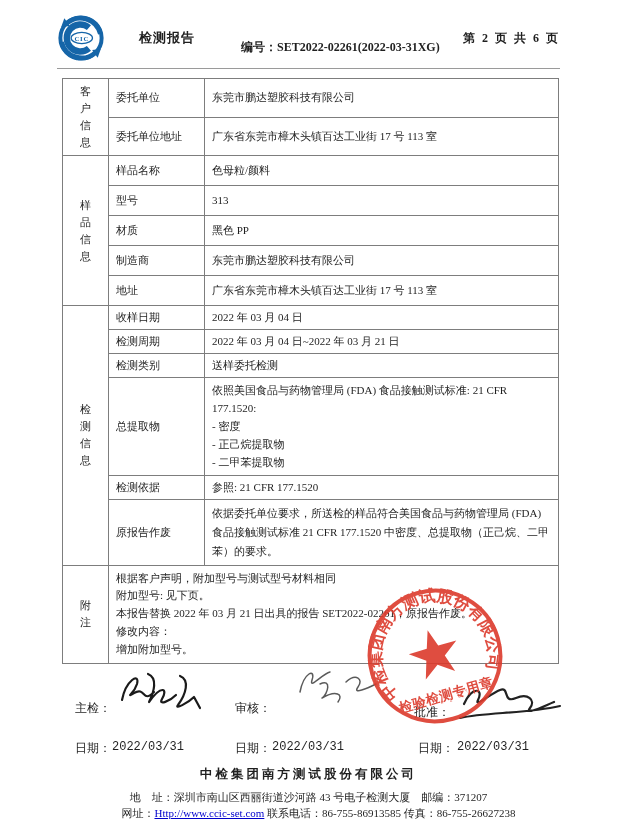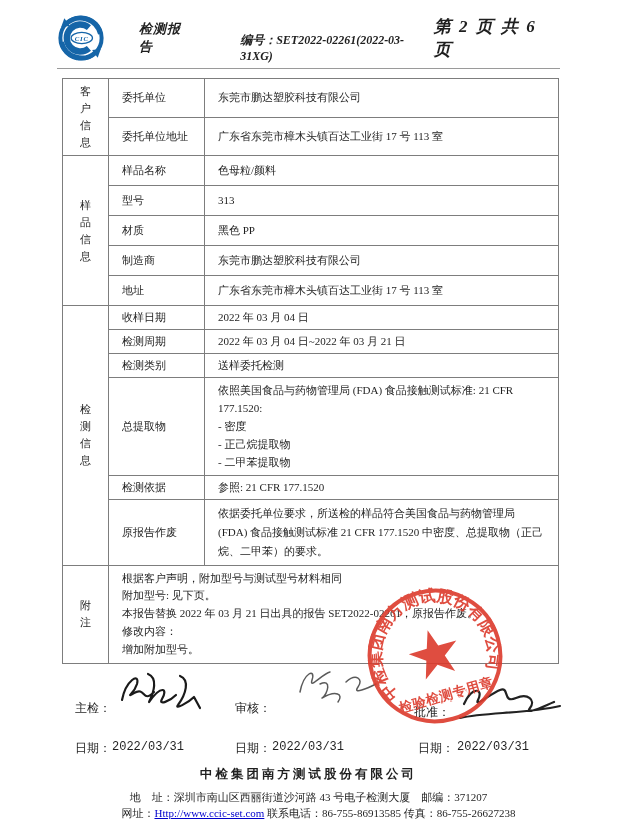--- a/index.html
+++ b/index.html
@@ -1,29 +1,29 @@
 <!DOCTYPE html>
 <html><head>
 <meta charset="utf-8">
 <style>
   html,body{margin:0;padding:0;background:#ffffff;}
   .page{
     position:relative;width:617px;height:840px;background:#fff;
     font-family:"Liberation Serif","DejaVu Serif",serif;color:#1f1f1f;overflow:hidden;
   }
   
-  .header{position:absolute;left:57px;right:57px;top:12px;height:52px;display:flex;align-items:center;font-style:italic;}
+  .header{position:absolute;left:57px;right:57px;top:12px;height:52px;display:flex;align-items:center;}
   .logo{width:48px;height:46px;flex:0 0 auto;}
   .hdr-title{font-weight:bold;font-size:13px;margin-left:34px;letter-spacing:1px;}
   .hdr-serial{font-weight:bold;font-size:12px;margin-left:46px;margin-top:19px;}
-  .hdr-page{font-weight:bold;font-size:17px;margin-left:auto;letter-spacing:2px;}
+  .hdr-page{font-weight:bold;font-size:12px;margin-left:auto;letter-spacing:2px;}
   .header-rule{position:absolute;left:57px;right:57px;top:68px;border-top:1px solid #9a9a9a;}
   
   .report-table{position:absolute;left:62px;top:78px;width:496px;border-collapse:collapse;font-size:11px;table-layout:fixed;}
-  .report-table td{border:1px solid #7d7d7d;padding:4px 13px;vertical-align:middle;line-height:1.55;}
+  .report-table td{border:1px solid #7d7d7d;padding:4px 7px;vertical-align:middle;line-height:1.55;}
   .group-cell{text-align:center;white-space:pre-line;line-height:2.2;padding:4px 12px !important;}
   .r-std td{height:21px;}
   .r-slim td{height:15px;padding-top:3px;padding-bottom:3px;}
   .ml div{line-height:1.62;}
   .wrapped{line-height:1.7 !important;}
   
   .sig-area{position:absolute;left:62px;top:642px;width:496px;height:120px;font-size:12px;font-family:Liberation Mono, monospace;}
   .sig-area .lbl,.sig-area .dval{position:absolute;white-space:nowrap;}
   .sig-svg{position:absolute;}
   

